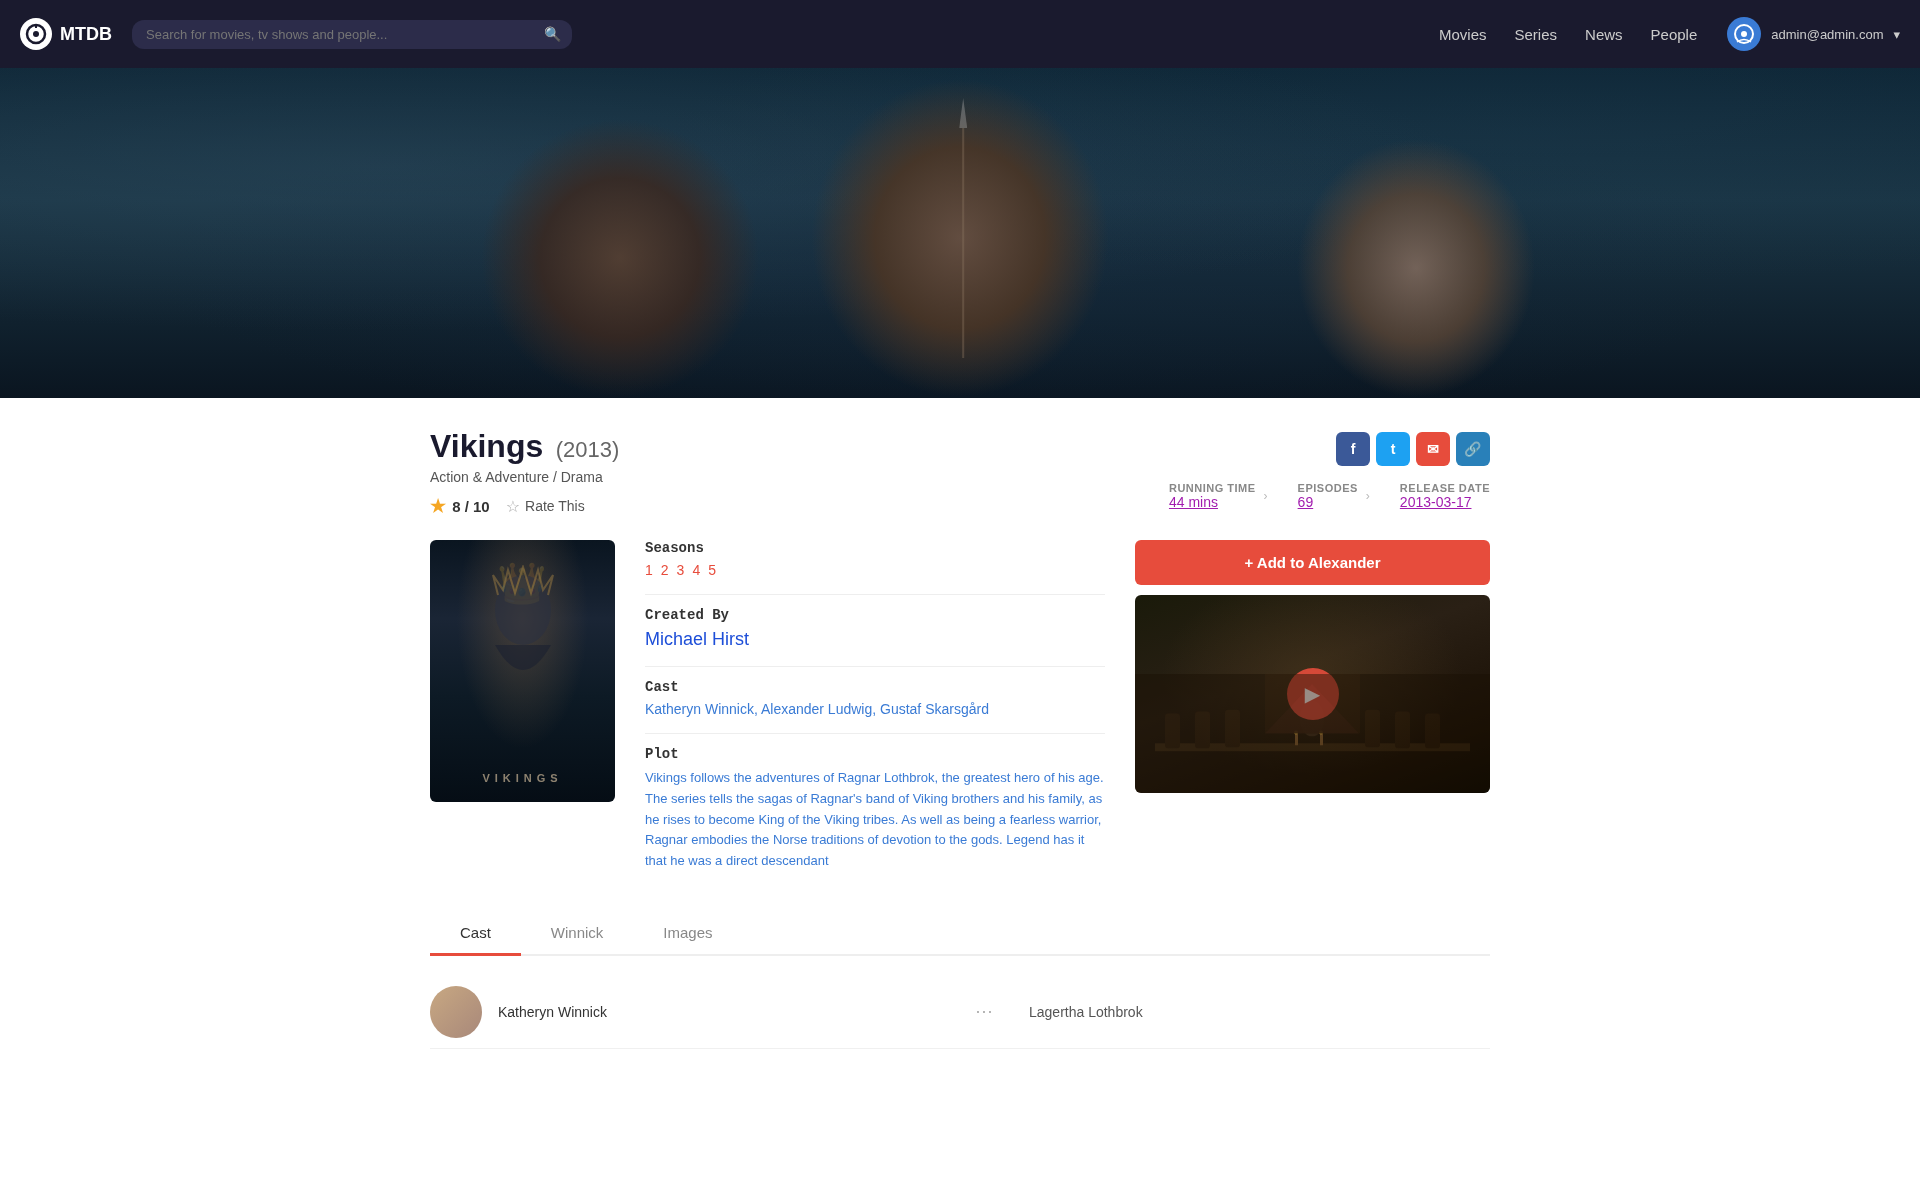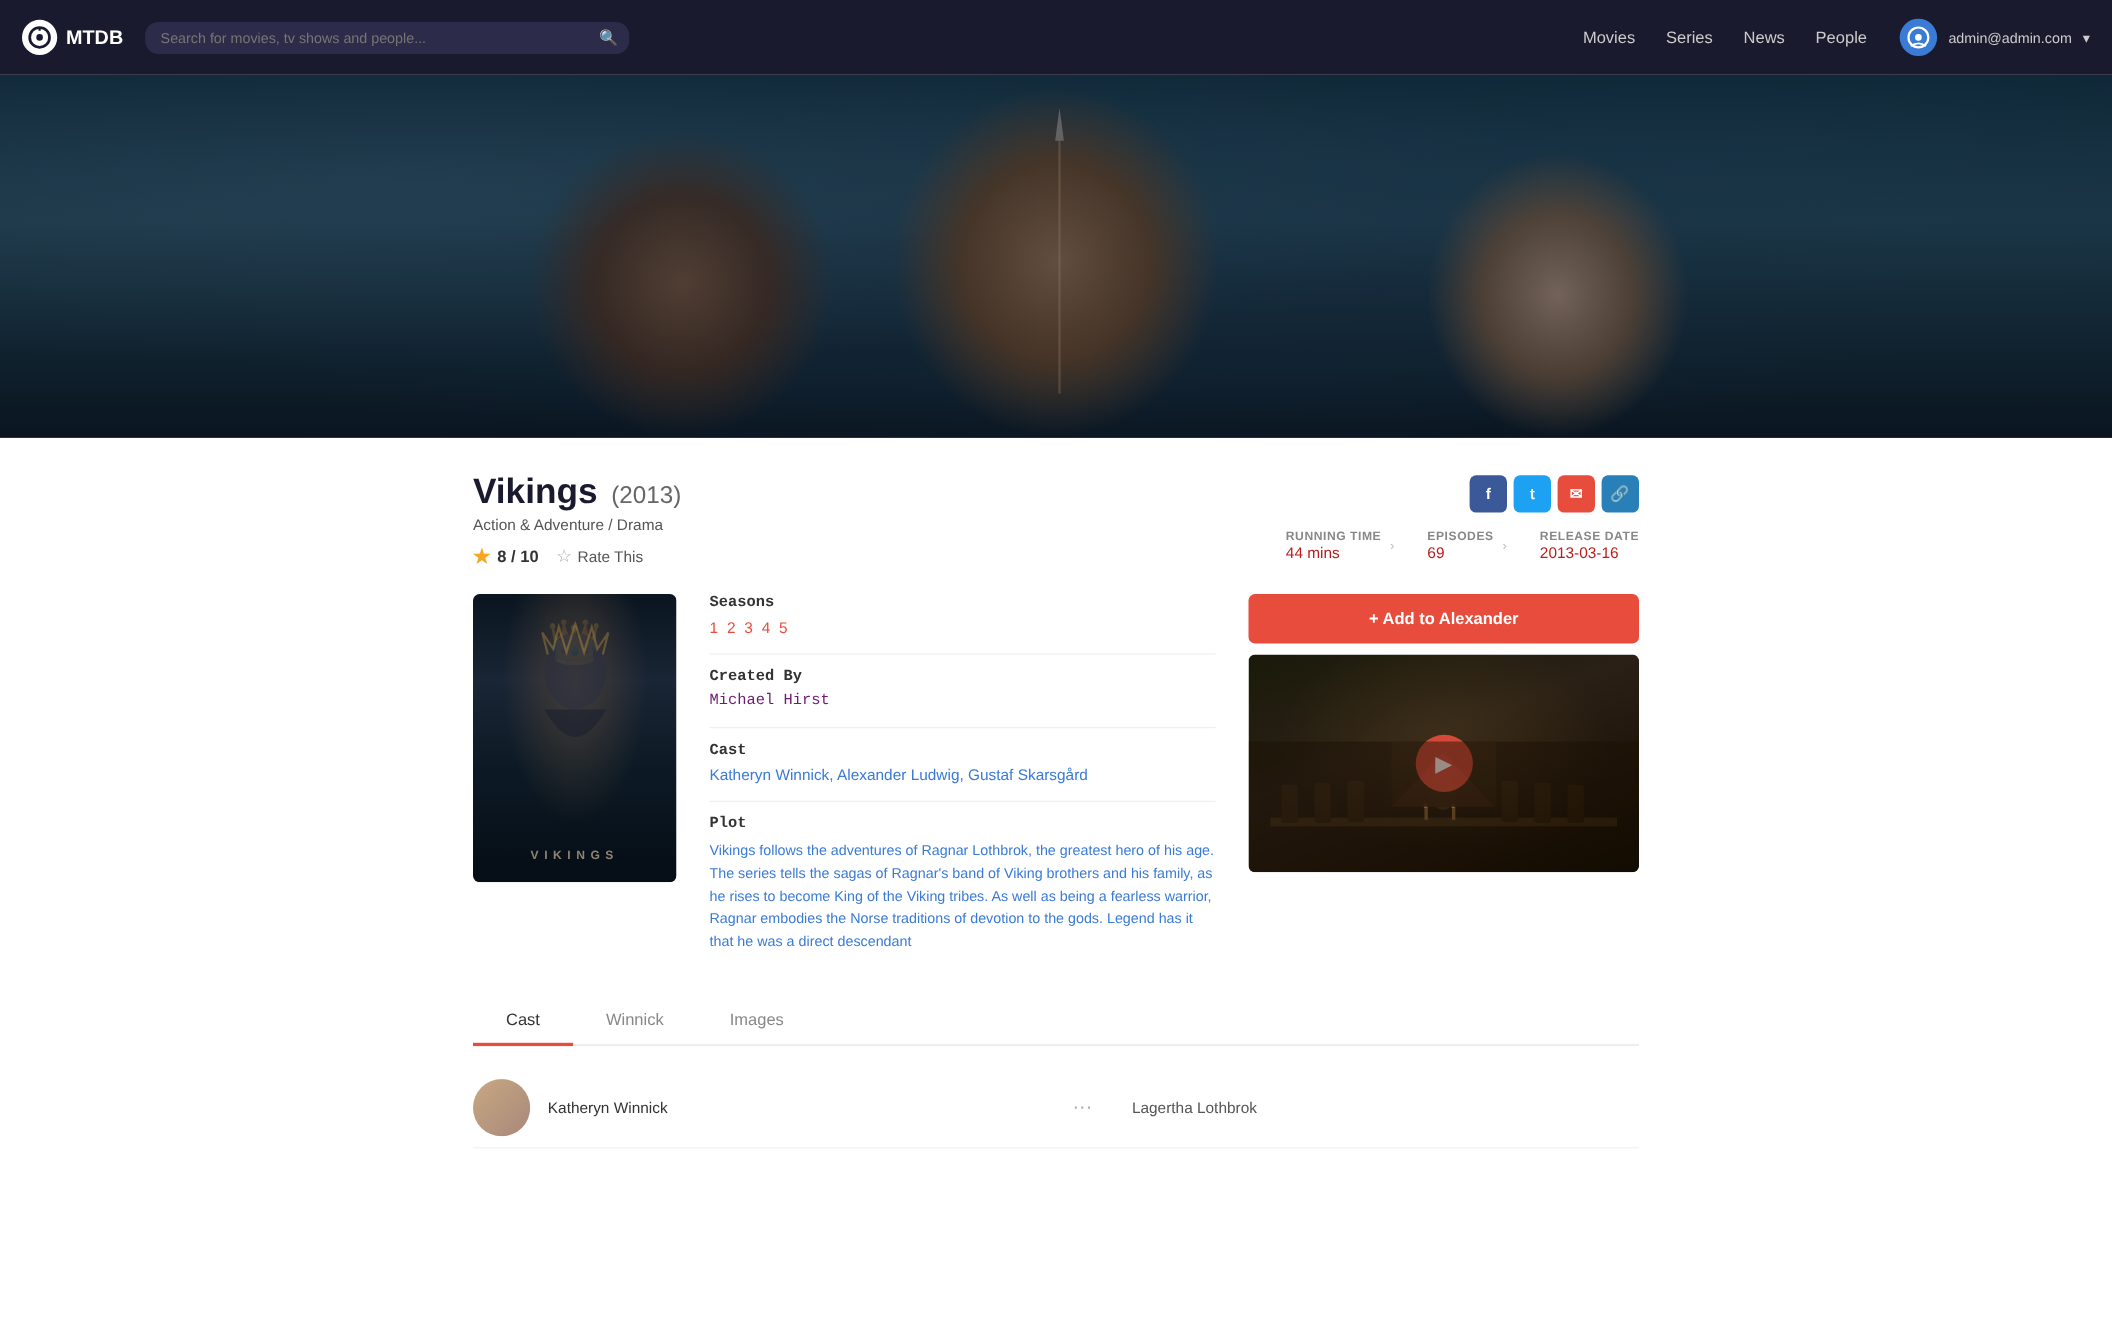--- a/index.html
+++ b/index.html
@@ -245,22 +245,23 @@
     }
     .meta-label {
       font-size: 11px;
       font-weight: bold;
       color: #888;
       text-transform: uppercase;
       letter-spacing: 0.5px;
     }
     .meta-value {
       font-size: 14px;
-      color: #b91c1c;
+      color: #a21caf;
       font-weight: 500;
+      text-decoration: underline;
     }
     .meta-arrow { color: #bbb; font-size: 12px; }
 
     
     .main-details {
       display: flex;
       gap: 30px;
       margin-top: 10px;
     }
     .poster {
@@ -320,23 +321,22 @@
     .season-num {
       color: #e74c3c;
       font-size: 14px;
       font-weight: 500;
       cursor: pointer;
       text-decoration: none;
     }
 
     .created-by-section { margin-bottom: 16px; }
     .created-by-name {
-      font-size: 14px;
-      color: #701a75;
-      font-family: Liberation Mono, monospace;
+      font-size: 18px;
+      color: #1d4ed8;
     }
 
     .cast-section { margin-bottom: 16px; }
     .cast-names {
       font-size: 14px;
       color: #3a7bd5;
     }
     .section-divider {
       width: 100%;
       height: 1px;
@@ -569,21 +569,21 @@
         <div class="meta-item">
           <div>
             <div class="meta-label">EPISODES</div>
             <div class="meta-value">69</div>
           </div>
           <span class="meta-arrow">›</span>
         </div>
         <div class="meta-item">
           <div>
             <div class="meta-label">RELEASE DATE</div>
-            <div class="meta-value">2013-03-16</div>
+            <div class="meta-value">2013-03-17</div>
           </div>
         </div>
       </div>
     </div>
   </div>
 
   <div class="main-details">
 
     <div class="poster">
       <div class="poster-img-sim">

